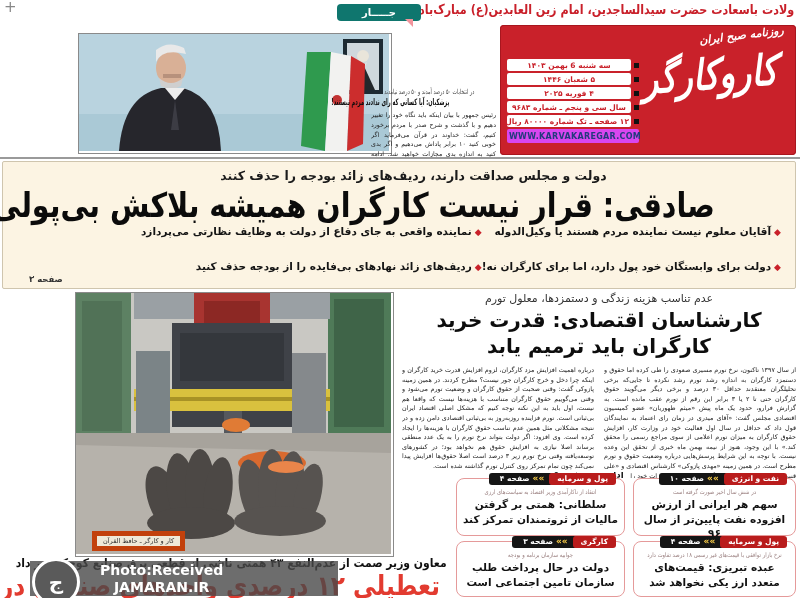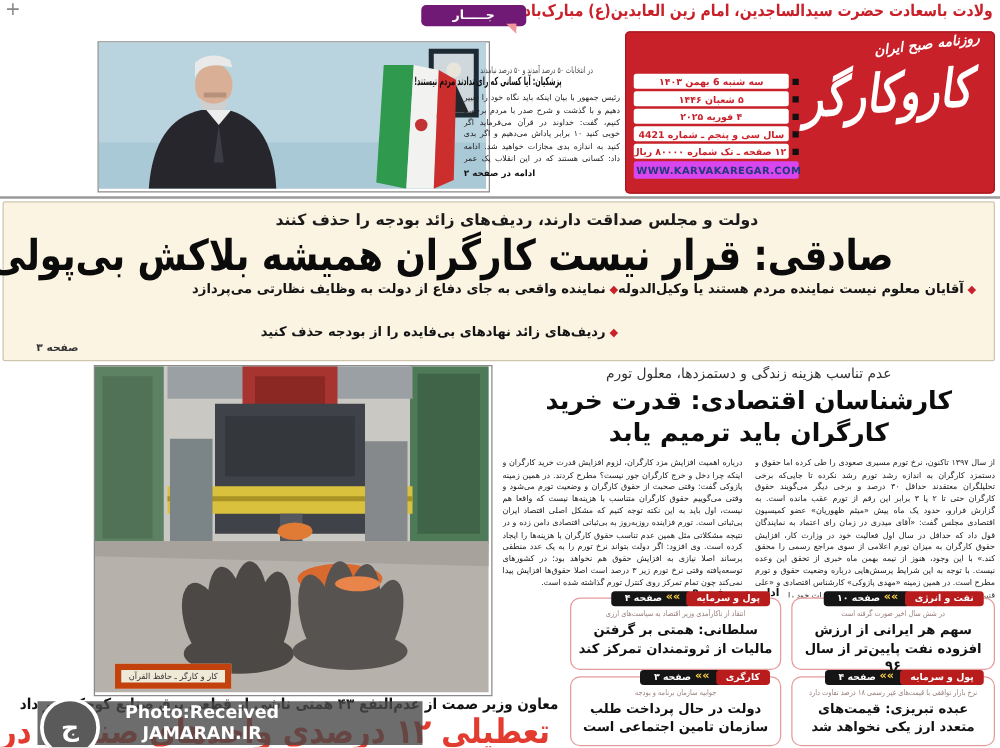--- a/index.html
+++ b/index.html
@@ -3,21 +3,21 @@
 <meta charset="utf-8">
 <style>
   html,body{margin:0;padding:0;background:#fff;}
   .page{position:relative;width:800px;height:598px;background:#ffffff;overflow:hidden;
         font-family:"DejaVu Sans",sans-serif;}
 
   
   .plus-mark{position:absolute;left:4px;top:-2px;color:#888;font-size:15px;}
   .top-announcement{position:absolute;right:6px;top:2px;color:#c9202a;font-weight:bold;
       font-size:13px;direction:rtl;white-space:nowrap;transform:scaleX(.86);transform-origin:right;}
-  .top-tag{position:absolute;left:337px;top:4px;width:84px;height:17px;background:#701a75;
+  .top-tag{position:absolute;left:337px;top:4px;width:84px;height:17px;background:#0f766e;
       border-radius:4px;color:#fff;font-size:10px;font-weight:bold;display:flex;
       align-items:center;justify-content:center;}
   .top-tag::after{content:"";position:absolute;bottom:-6px;right:8px;
       border:4px solid transparent;border-top-color:#f2949c;border-right-color:#f2949c;}
 
   
   .masthead{position:absolute;left:500px;top:25px;width:296px;height:130px;background:#c9212a;
       border-radius:4px;box-shadow:0 0 0 1px #a8161e inset;}
   .masthead-tagline{position:absolute;top:4px;right:12px;color:#fff;font-size:11px;
       font-weight:bold;font-style:italic;transform:rotate(-7deg);direction:rtl;}
@@ -31,21 +31,21 @@
   .date-box{flex:1;background:#fff;border-radius:2px;color:#c9212a;font-size:7.5px;
       font-weight:bold;text-align:center;padding:1.5px 2px;white-space:nowrap;direction:rtl;overflow:hidden;}
   .website-box{background:#d946ef;border-radius:2px;color:#233a7d;font-size:8px;font-weight:bold;
       text-align:center;padding:2.5px 2px;letter-spacing:.3px;}
 
   
   .lead-photo{position:absolute;left:78px;top:33px;width:312px;height:119px;border:1px solid #8a8a8a;}
 
   
   .lead-story{position:absolute;left:371px;top:52px;width:125px;direction:rtl;text-align:center;}
-  .lead-kicker{font-size:7px;color:#444;}
+  .lead-kicker{font-size:7px;color:#444;margin-top:36px;}
   .lead-kicker span{display:inline-block;white-space:nowrap;transform:scaleX(.68);transform-origin:center;}
   .lead-headline{font-size:9px;font-weight:bold;color:#0c0c0c;margin-top:1px;}
   .lead-headline span{display:inline-block;white-space:nowrap;transform:scaleX(.56);transform-origin:center;}
   .lead-body{font-size:6.3px;line-height:1.55;color:#222;text-align:justify;margin-top:3px;
       height:60px;overflow:hidden;}
   .lead-continue{font-size:7px;font-weight:bold;color:#111;text-align:left;margin-top:1px;}
 
   .rule-top{position:absolute;left:0;top:157px;width:800px;border-top:2px solid #9a9a9a;}
 
   
@@ -128,21 +128,21 @@
       <div class="date-row">
         <span class="date-bullet"></span>
         <span class="date-box">۵ شعبان ۱۴۴۶</span>
       </div>
       <div class="date-row">
         <span class="date-bullet"></span>
         <span class="date-box">۴ فوریه ۲۰۲۵</span>
       </div>
       <div class="date-row">
         <span class="date-bullet"></span>
-        <span class="date-box">سال سی و پنجم ـ شماره 4421</span>
+        <span class="date-box">سال سی و پنجم ـ شماره ۹۶۸۳</span>
       </div>
       <div class="date-row">
         <span class="date-bullet"></span>
         <span class="date-box">۱۲ صفحه ـ تک شماره ۸۰۰۰۰ ریال</span>
       </div>
       <div class="website-box">WWW.KARVAKAREGAR.COM</div>
     </div>
   </div>
 
   <div class="lead-photo">
@@ -179,20 +179,21 @@
   </div>
 
   <div class="rule-top"></div>
 
   <div class="main-box">
     <div class="main-kicker">دولت و مجلس صداقت دارند، ردیف‌های زائد بودجه را حذف کنند</div>
     <div class="main-headline"><span>صادقی: قرار نیست کارگران همیشه بلاکش بی‌پولی‌ها باشند</span></div>
     <div class="main-bullets">
       <div class="bullet-group">
         <div class="bullet-item"><span class="diamond">◆</span><span>آقایان معلوم نیست نماینده مردم هستند یا وکیل‌الدوله</span></div>
+        <div class="bullet-item"><span class="diamond">◆</span><span>دولت برای وابستگان خود پول دارد، اما برای کارگران نه!</span></div>
       </div>
       <div class="bullet-group">
         <div class="bullet-item"><span class="diamond">◆</span><span>نماینده واقعی به جای دفاع از دولت به وظایف نظارتی می‌پردازد</span></div>
         <div class="bullet-item"><span class="diamond">◆</span><span>ردیف‌های زائد نهادهای بی‌فایده را از بودجه حذف کنید</span></div>
       </div>
     </div>
     <div class="main-pageref">صفحه ۳</div>
   </div>
 
   <div class="factory-photo">

